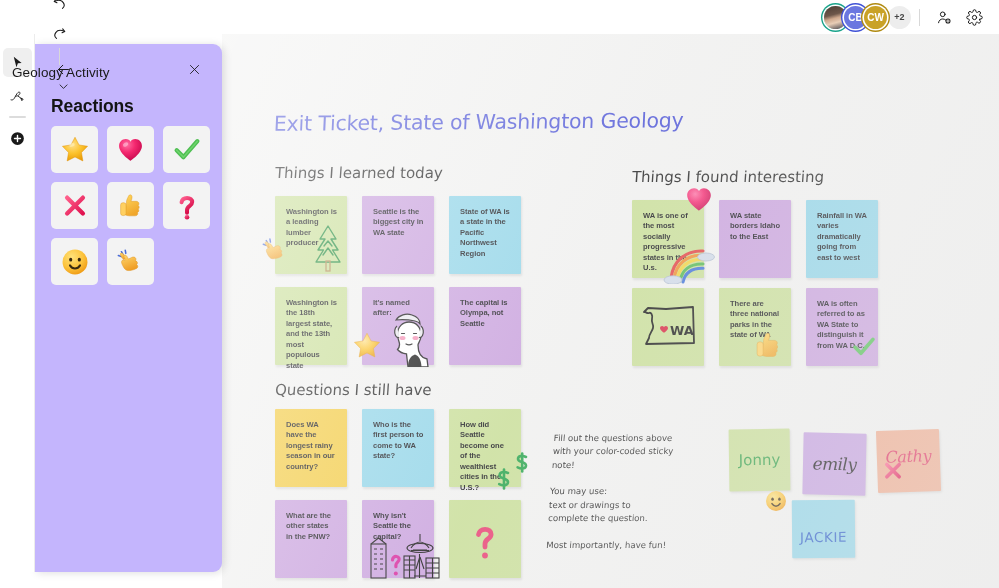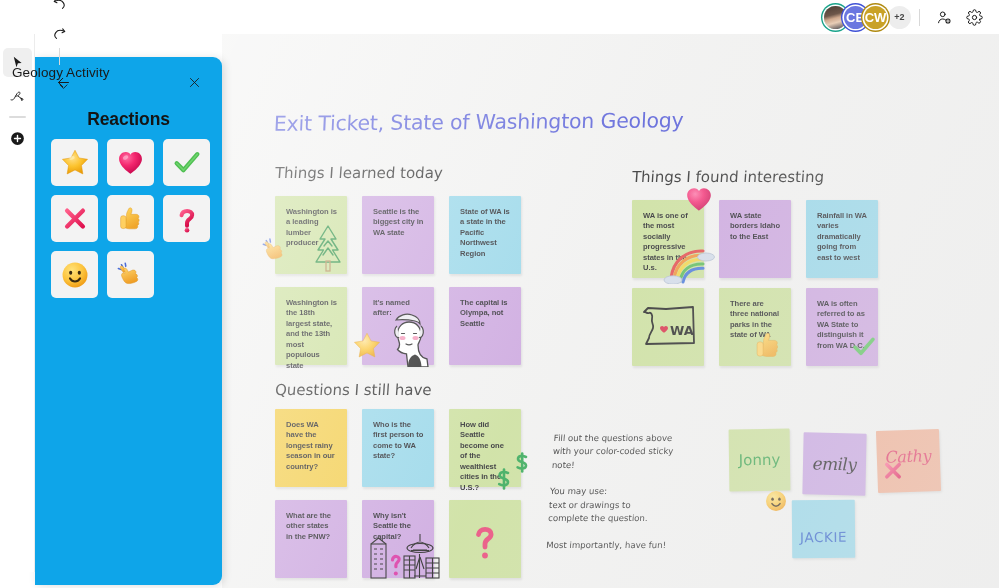--- a/index.html
+++ b/index.html
@@ -29,21 +29,21 @@
     margin-left: 3px; white-space: nowrap;
   }
   .title-chevron { margin-left: 9px; display: flex; align-items: center; color: #1a1a1a; }
   .topbar-right {
     margin-left: auto; display: flex; align-items: center; padding-right: 10px; gap: 0;
   }
   .avatars { display: flex; align-items: center; }
   .av {
     width: 23px; height: 23px; border-radius: 50%;
     display: flex; align-items: center; justify-content: center;
-    font-size: 13px; font-weight: 700; color: #fff;
+    font-size: 10px; font-weight: 700; color: #fff;
     margin-left: -3px; position: relative;
   }
   .av:first-child { margin-left: 0; }
   .av-ring { box-shadow: 0 0 0 1.6px #fff, 0 0 0 3px var(--ring); }
   .av-photo {
     background: linear-gradient(165deg, #4a3b33 0%, #6d574a 38%, #cfa98e 52%, #e8cdb6 68%, #3a3a44 100%);
     overflow: hidden;
   }
   .av-more {
     width: 23px; height: 23px; border-radius: 50%; background: #ededed; color: #444;
@@ -61,27 +61,26 @@
   }
   .rail-btn {
     width: 29px; height: 29px; border-radius: 5px;
     display: flex; align-items: center; justify-content: center; color: #1a1a1a;
   }
   .rail-btn.active { background: #efefef; }
   .rail-div { width: 17px; height: 1.6px; background: #dcdcdc; border-radius: 2px; margin: 4px 0 3px; }
 
   
   .panel {
-    position: absolute; left: 35px; top: 57px; width: 187px; height: 528px;
-    background: #0ea5e9;
+    position: absolute; left: 35px; top: 44px; width: 187px; height: 528px;
+    background: #c4b5fd;
     border-radius: 0 9px 9px 0;
     box-shadow: 2px 1px 9px rgba(0,0,0,0.13);
     z-index: 25;
     padding: 0 16px;
-    text-align: center;
   }
   .panel-head {
     height: 40px; display: flex; align-items: center; justify-content: space-between;
     padding-top: 10px;
   }
   .panel-ico { width: 24px; height: 24px; display: flex; align-items: center; justify-content: center; color: #1a1a1a; border-radius:4px; }
   .panel-title {
     font-size: 17.5px; font-weight: 600; color: #141414; margin: 12px 0 9px 0; letter-spacing: -0.1px;
   }
   .react-grid { display: grid; grid-template-columns: repeat(3, 47px); gap: 9px; }

